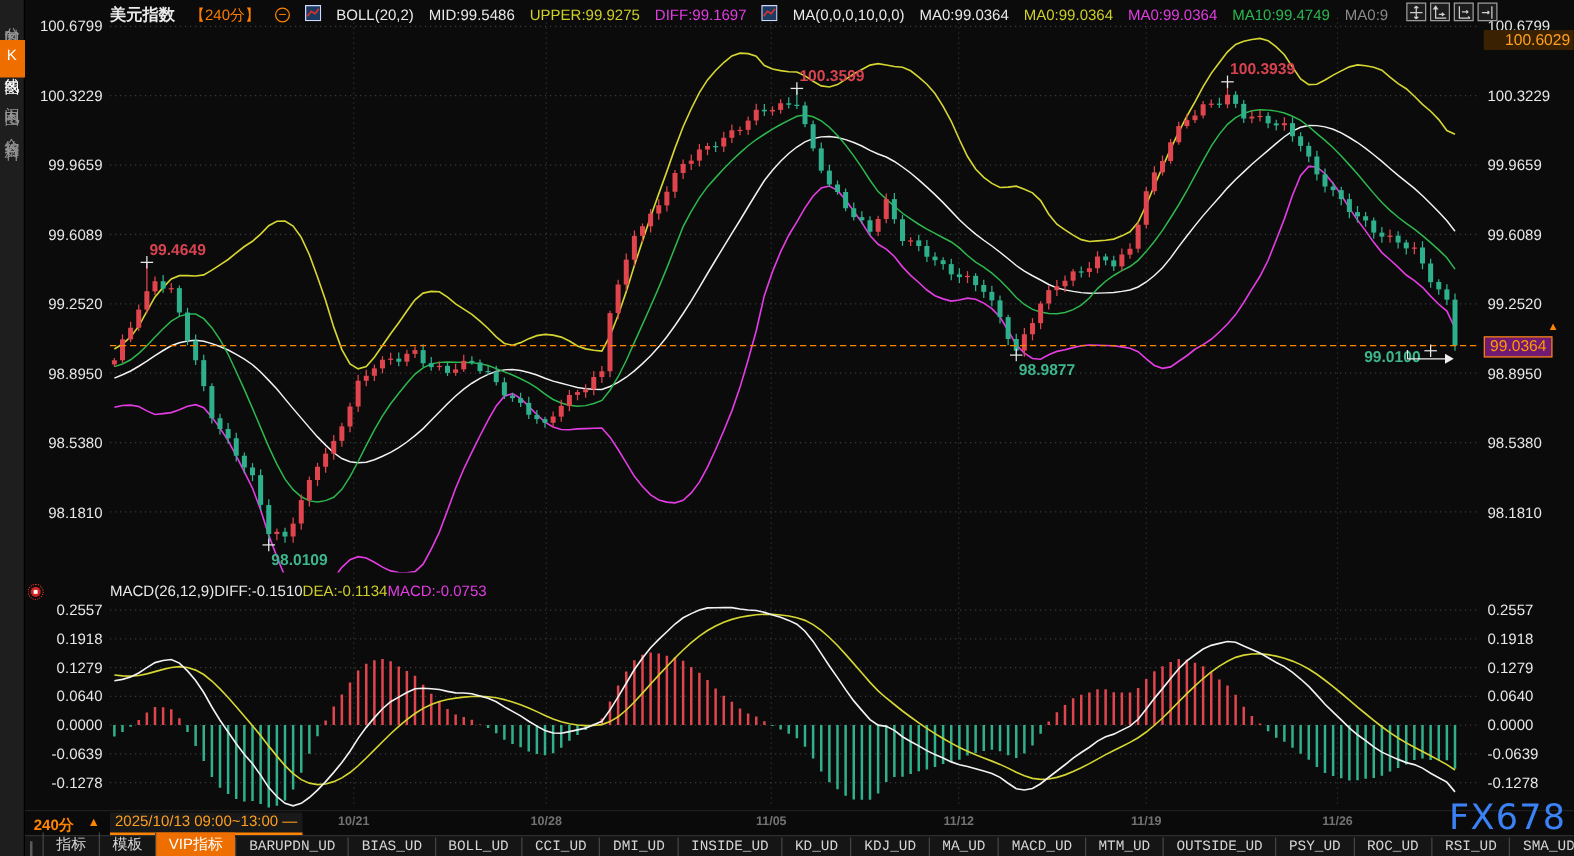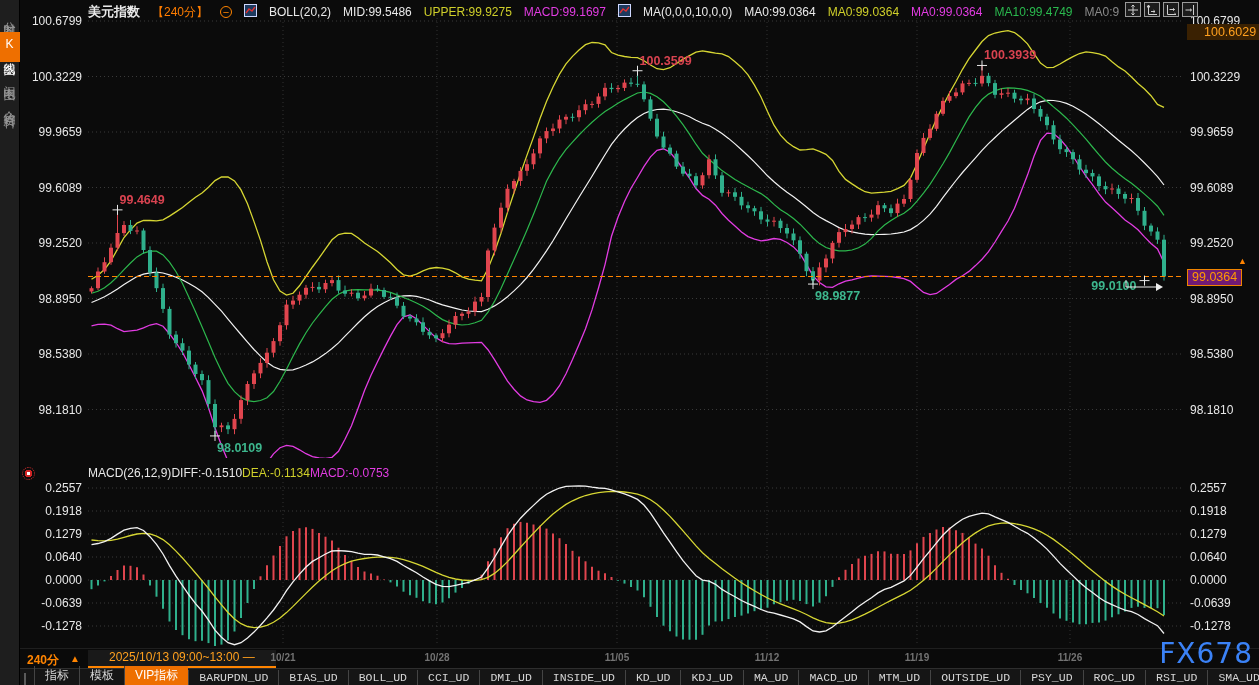--- a/index.html
+++ b/index.html
@@ -43,21 +43,21 @@
 #macd-icon{position:absolute;left:22px;top:467px;width:13px;height:13px;border:1px dotted #e03030;
   border-radius:50%;background:radial-gradient(circle,#fff 0 2px,#d22424 2px 4px,rgba(0,0,0,0) 4px);z-index:20}
 #macd-header{position:absolute;left:88px;top:466px;display:flex;gap:0;font-size:12px;
   white-space:nowrap;z-index:20}
 
 #xaxis{position:absolute;left:0;top:648px;width:1259px;height:20px;background:#0a0a0a;
   border-top:1px solid #1f1f1f;z-index:25}
 #period-label{position:absolute;left:27px;top:3px;color:#ff8400;font-weight:bold;font-size:12px}
 #period-arrow{position:absolute;left:70px;top:4px;color:#ff8400;font-size:10px}
 #range-box{position:absolute;left:88px;top:1px;height:18px;background:#191919;color:#ffa01e;
-  border-bottom:2px solid #ff8400;padding:0 21px;font-size:12px;line-height:15px;cursor:pointer}
+  border-bottom:2px solid #ff8400;padding:0 4px;font-size:12px;line-height:15px;cursor:pointer}
 .date-label{position:absolute;top:3px;font-size:10px;color:#737373;font-weight:bold;transform:translateX(-50%)}
 
 #tabs{position:absolute;left:20px;top:668px;width:1239px;height:17px;background:#151515;
   border-top:1px solid #2e2e2e;display:flex;align-items:flex-end;z-index:30}
 .grip{width:12px;height:12px;border:1px solid #5a5a5a;margin:2px 8px 0 4px}
 .tab{padding:1px 10px;font-size:12px;color:#d5d5d5;border-left:1px solid #444;cursor:pointer;
   display:flex;align-items:center;white-space:nowrap}
 .tab:last-child{border-right:1px solid #444}
 .tab.mono{font-family:"Liberation Mono",monospace;font-size:11.5px}
 .tab.active{background:#ee6f00;color:#fff}
@@ -642,21 +642,21 @@
     <span id="symbol" class="h-white">美元指数</span>
     <span class="h-orange">【240分】</span>
     <span class="minus-circle">−</span>
     <span class="mini-chart-icon"><svg width="13" height="13">
           <rect x="0.5" y="0.5" width="12" height="12" fill="#1d3a5f" stroke="#cfd8ff"></rect>
           <polyline points="2,9 5,5 8,7 11,3" fill="none" stroke="#e03030" stroke-width="1.3"></polyline>
         </svg></span>
     <span class="h-white">BOLL(20,2)</span>
     <span class="h-white">MID:99.5486</span>
     <span class="h-yellow">UPPER:99.9275</span>
-    <span class="h-magenta">MACD:99.1697</span>
+    <span class="h-magenta">DIFF:99.1697</span>
     <span class="mini-chart-icon"><svg width="13" height="13">
           <rect x="0.5" y="0.5" width="12" height="12" fill="#1d3a5f" stroke="#cfd8ff"></rect>
           <polyline points="2,9 5,5 8,7 11,3" fill="none" stroke="#e03030" stroke-width="1.3"></polyline>
         </svg></span>
     <span class="h-white">MA(0,0,0,10,0,0)</span>
     <span class="h-white">MA0:99.0364</span>
     <span class="h-yellow">MA0:99.0364</span>
     <span class="h-magenta">MA0:99.0364</span>
     <span class="h-green">MA10:99.4749</span>
     <span class="h-gray">MA0:9</span>

